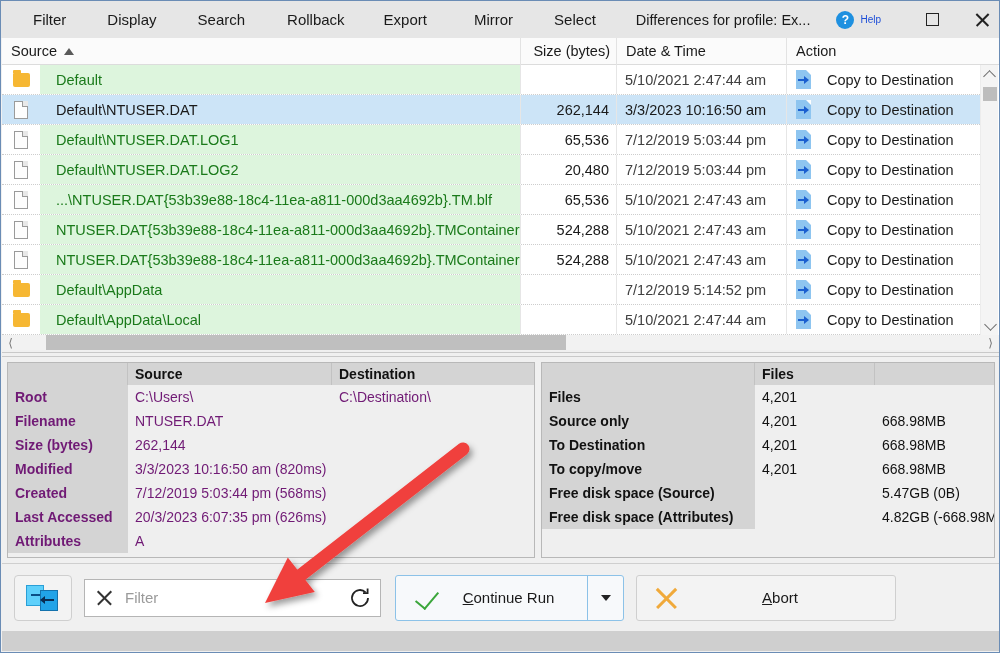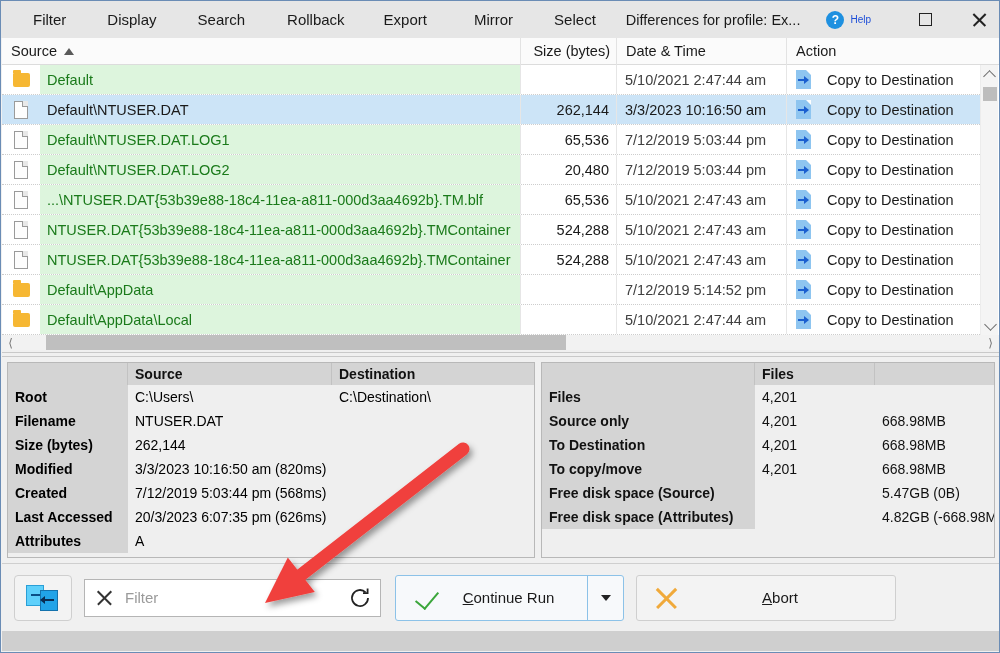--- a/index.html
+++ b/index.html
@@ -102,21 +102,21 @@
     background: #ffffff;
   }
   .row .iconcell {
     width: 38px; min-width: 38px;
     background: #ffffff;
     display: flex; align-items: center; justify-content: center;
   }
   .row .namecell {
     width: 481px; min-width: 481px;
     display: flex; align-items: center;
-    padding-left: 7px;
+    padding-left: 16px;
     font-size: 14.5px;
     white-space: nowrap; overflow: hidden;
     border-right: 1px solid #e6e6e6;
   }
   .row .sizecell {
     width: 96px; min-width: 96px;
     display: flex; align-items: center; justify-content: flex-end;
     padding-right: 7px;
     font-size: 14.5px; color: #1a1a1a;
     background: #ffffff;
@@ -251,21 +251,21 @@
   .details .d-head div {
     height: 22px; line-height: 22px;
     border-right: 1px solid #c2c2c2;
     padding-left: 7px; white-space: nowrap; overflow: hidden;
   }
   .d-c0 { width: 120px; }
   .d-c1 { width: 204px; }
   .d-c2 { flex: 1; border-right: none !important; }
   .details .d-row {
     display: flex; height: 24px;
-    font-size: 14px; color: #000000;
+    font-size: 14px; color: #701a75;
   }
   .details .d-row > div {
     height: 24px; line-height: 24px;
     padding-left: 7px; white-space: nowrap; overflow: hidden;
   }
   .details .d-row .d-c0 {
     background: #d4d4d4; font-weight: bold;
   }
   .details .d-row .d-c1, .details .d-row .d-c2 { background: #efefef; }
   .details .d-fill { flex: 1; background: #efefef; }
@@ -409,21 +409,21 @@
 <div id="app">
 
   <div class="menubar">
     <div class="menu-item" style="margin-left:32px;">Filter</div>
     <div class="menu-item" style="margin-left:41px;">Display</div>
     <div class="menu-item" style="margin-left:41px;">Search</div>
     <div class="menu-item" style="margin-left:42px;">Rollback</div>
     <div class="menu-item" style="margin-left:39px;">Export</div>
     <div class="menu-item" style="margin-left:47px;">Mirror</div>
     <div class="menu-item" style="margin-left:41px;">Select</div>
-    <div class="title-text" style="margin-left:30px;">Differences for profile: Ex...</div>
+    <div class="title-text" style="margin-left:40px;">Differences for profile: Ex...</div>
     <div class="help-wrap" style="margin-left:26px;">
       <div class="help-circle">?</div>
       <div class="help-label">Help</div>
     </div>
     <div class="wbtn" style="margin-left:34px;">
       <div class="sq-glyph"></div>
     </div>
     <div class="wbtn" style="margin-left:14px;">
       <div class="x-glyph"></div>
     </div>

